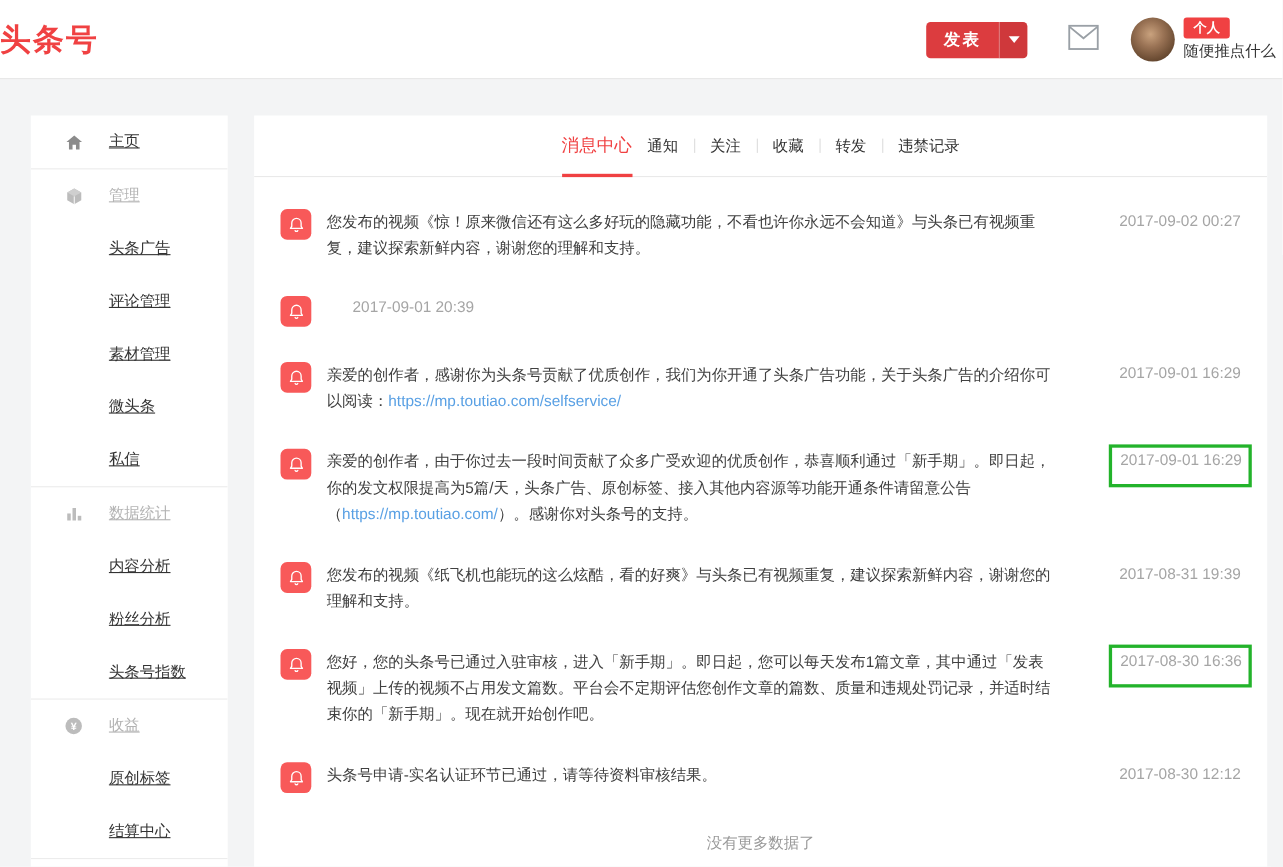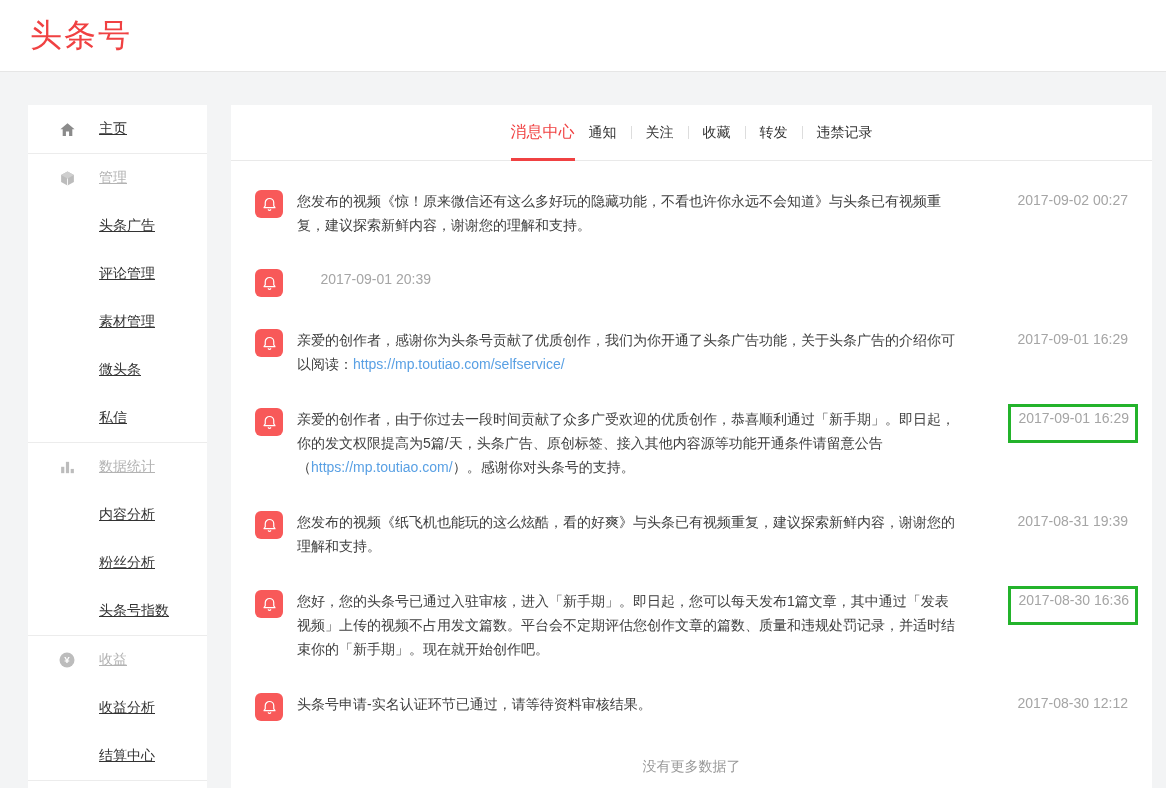--- a/index.html
+++ b/index.html
@@ -8,21 +8,21 @@
     font-family:"Liberation Sans","DejaVu Sans",sans-serif;
     background:#f3f4f5; color:#404040; overflow:hidden; position:relative;
   }
   
   .header {
     position:absolute; top:0; left:0; width:1166px; height:72px;
     background:#fff; border-bottom:1px solid #e6e6e6;
     display:flex; align-items:center;
   }
   .logo {
-    margin-left:30px; font-size:32px; font-weight:normal; color:var(--accent,#f04142);
+    font-size:28px; font-weight:bold; color:var(--accent,#f04142);
     letter-spacing:2px;
   }
   .header-right { position:absolute; right:0; top:0; height:72px; display:flex; align-items:center; }
   .publish-btn {
     display:flex; align-items:stretch; height:33px; border-radius:4px; overflow:hidden;
     cursor:pointer; background:var(--btn-red,#dc3c3f); color:#fff;
   }
   .publish-main { padding:0 16px; display:flex; align-items:center; font-size:15px; font-weight:bold; letter-spacing:2px; }
   .publish-caret {
     width:26px; display:flex; align-items:center; justify-content:center;
@@ -84,20 +84,41 @@
     display:inline-block; border:3px solid var(--hl,#23b32b);
     padding:3px 6px 14px 7px; text-align:left; margin-top:-7px; margin-right:-10px;
   }
   .end-text { text-align:center; color:#999; font-size:14px; padding:6px 0 24px 0; }
 </style>
 </head>
 <body>
 
 <div class="header">
   <div class="logo">头条号</div>
+  <div class="header-right">
+    <div class="publish-btn">
+      <div class="publish-main">发表</div>
+      <div class="publish-caret">
+        <span class="caret-down"></span>
+      </div>
+    </div>
+    <div class="mail-wrap">
+      <span>
+        <svg width="30" height="24" viewBox="0 0 24 20">
+            <rect x="1.2" y="1.2" width="21.6" height="17.6" fill="none" stroke="#9aa0a6" stroke-width="1.4"></rect>
+            <path d="M1.5 2l10.5 8.6L22.5 2" fill="none" stroke="#9aa0a6" stroke-width="1.4"></path>
+          </svg>
+      </span>
+    </div>
+    <div class="avatar"></div>
+    <div class="user-block">
+      <span class="user-badge">个人</span>
+      <span class="user-name">随便推点什么</span>
+    </div>
+  </div>
 </div>
 
 <div class="sidebar" id="sidebar-nav">
     <div class="sb-item top">
       <span class="sb-icon">
         <svg width="17" height="17" viewBox="0 0 24 24">
           <path d="M12 3l10 8.5h-3.2V21h-4.6v-6.2h-4.4V21H5.2v-9.5H2z" fill="#8b8b8b"></path>
         </svg>
       </span>
       <span>主页</span>
@@ -152,21 +173,21 @@
     <div class="sb-item section">
       <span class="sb-icon">
         <svg width="18" height="18" viewBox="0 0 24 24">
           <circle cx="12" cy="12" r="10" fill="#bcbcbc"></circle>
           <text x="12" y="16.5" text-anchor="middle" fill="#fff" font-size="13" font-weight="bold">¥</text>
         </svg>
       </span>
       <span>收益</span>
     </div>
     <div class="sb-item sub">
-      <span>收益分析</span>
+      <span>原创标签</span>
     </div>
     <div class="sb-item sub">
       <span>结算中心</span>
     </div>
     <div class="sb-divider"></div>
   </div>
 
 <div class="content">
   <div class="tabbar">
     <div class="tab-title">消息中心</div>

